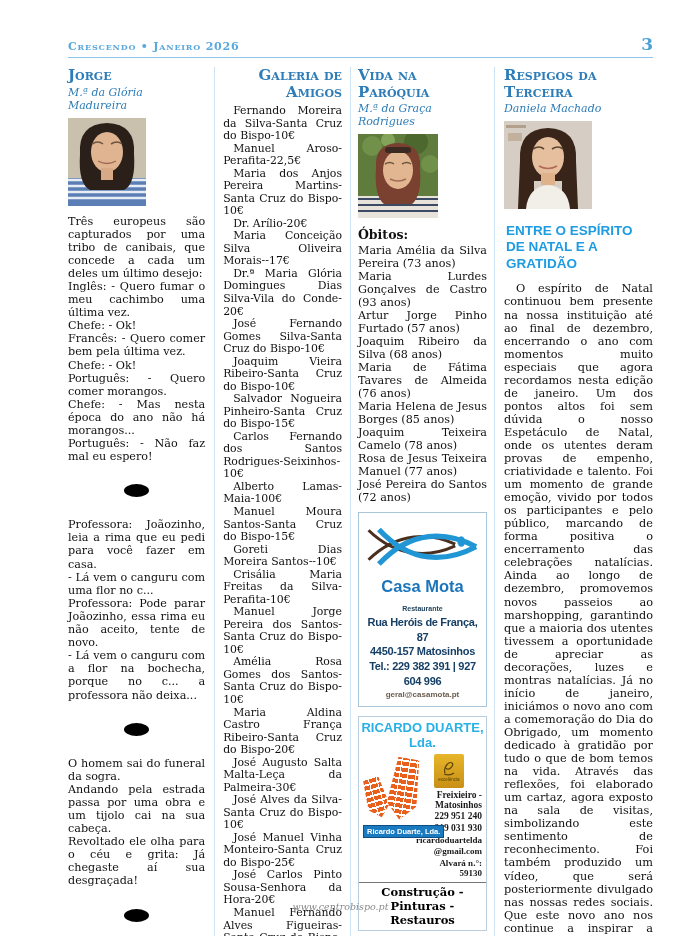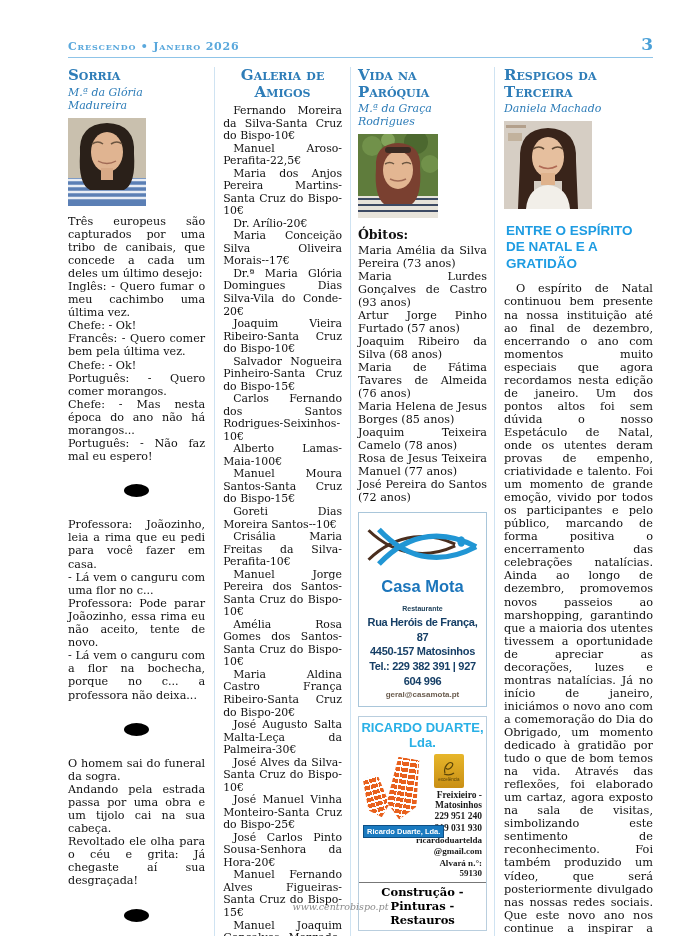--- a/index.html
+++ b/index.html
@@ -14,21 +14,21 @@
   .header-rule{border-top:1px solid #8fc4e8;margin:0 28px 0 30px;}
   
   .columns{display:flex;margin:9px 28px 0 30px;align-items:stretch;}
   .col{box-sizing:border-box;}
   .col1{width:160px;padding-right:9px;border-right:1px solid #cfe3f2;}
   .col2{width:147px;padding:0 8px;border-right:1px solid #cfe3f2;}
   .col3{width:144px;padding:0 7px;border-right:1px solid #cfe3f2;}
   .col4{width:172px;padding-left:9px;}
   .col-title{font-variant:small-caps;font-weight:bold;font-size:15px;color:#2e7db8;
              line-height:1.1;}
-  .col2 .col-title{text-align:center;}
+  .col2 .col-title{text-align:right;}
   .col-author{font-style:italic;color:#2e7db8;font-size:11px;margin:2px 0 6px;}
   .portrait{display:block;margin:2px 0 9px;}
   
   .joke{font-size:11.2px;line-height:1.17;text-align:justify;white-space:pre-line;
         color:#111;}
   .joke-divider{width:25px;height:13px;background:#000;border-radius:50%;margin:21px auto;}
   .entry{font-size:10.9px;line-height:1.15;text-align:justify;text-indent:10px;color:#111;}
   .obitos-label{font-weight:bold;font-size:12.5px;color:#111;margin:5px 0 2px;}
   .obito{font-size:11.2px;line-height:1.16;text-align:justify;color:#111;}
   .article-heading{font-family:"Liberation Sans",sans-serif;font-weight:bold;color:#1e9ce2;
@@ -81,21 +81,21 @@
 
   <div class="page-header">
     <span class="masthead">Crescendo  •  Janeiro 2026</span>
     <span class="pagenum">3</span>
   </div>
   <div class="header-rule"></div>
 
   <div class="columns">
 
     <section class="col col1">
-      <div class="col-title">Sorria</div>
+      <div class="col-title">Jorge</div>
       <div class="col-author">M.ª da Glória Madureira</div>
       <svg class="portrait" width="78" height="88" viewBox="0 0 78 88">
         <rect width="78" height="88" fill="#c9c0ae"></rect>
         <rect y="60" width="78" height="28" fill="#5b7fb5"></rect>
         <path d="M0 62 H78 M0 68 H78 M0 74 H78 M0 80 H78" stroke="#e8edf5" stroke-width="2.5"></path>
         <path d="M12 36 Q10 6 39 5 Q68 6 66 36 Q68 66 56 72 H22 Q10 66 12 36Z" fill="#2a2019"></path>
         <ellipse cx="39" cy="34" rx="16" ry="20" fill="#e0b491"></ellipse>
         <rect x="33" y="50" width="12" height="12" fill="#d8a986"></rect>
         <path d="M24 26 q6 -4 11 0 M43 26 q6 -4 11 0" stroke="#6b5540" stroke-width="1.6" fill="none"></path>
         <path d="M30 43 q9 5 18 0" stroke="#a06a55" stroke-width="1.4" fill="none"></path>
@@ -125,20 +125,21 @@
     </section>
 
     <section class="col col2">
       <div class="col-title" style="margin-bottom:5px;">Galeria de Amigos</div>
       <div class="entry">Fernando Moreira da Silva-Santa Cruz do Bispo-10€</div>
       <div class="entry">Manuel Aroso-Perafita-22,5€</div>
       <div class="entry">Maria dos Anjos Pereira Martins-Santa Cruz do Bispo-10€</div>
       <div class="entry">Dr. Arílio-20€</div>
       <div class="entry">Maria Conceição Silva Oliveira Morais--17€</div>
       <div class="entry">Dr.ª Maria Glória Domingues Dias Silva-Vila do Conde-20€</div>
+      <div class="entry">José Fernando Gomes Silva-Santa Cruz do Bispo-10€</div>
       <div class="entry">Joaquim Vieira Ribeiro-Santa Cruz do Bispo-10€</div>
       <div class="entry">Salvador Nogueira Pinheiro-Santa Cruz do Bispo-15€</div>
       <div class="entry">Carlos Fernando dos Santos Rodrigues-Seixinhos-10€</div>
       <div class="entry">Alberto Lamas-Maia-100€</div>
       <div class="entry">Manuel Moura Santos-Santa Cruz do Bispo-15€</div>
       <div class="entry">Goreti Dias Moreira Santos--10€</div>
       <div class="entry">Crisália Maria Freitas da Silva-Perafita-10€</div>
       <div class="entry">Manuel Jorge Pereira dos Santos-Santa Cruz do Bispo-10€</div>
       <div class="entry">Amélia Rosa Gomes dos Santos-Santa Cruz do Bispo-10€</div>
       <div class="entry">Maria Aldina Castro França Ribeiro-Santa Cruz do Bispo-20€</div>

